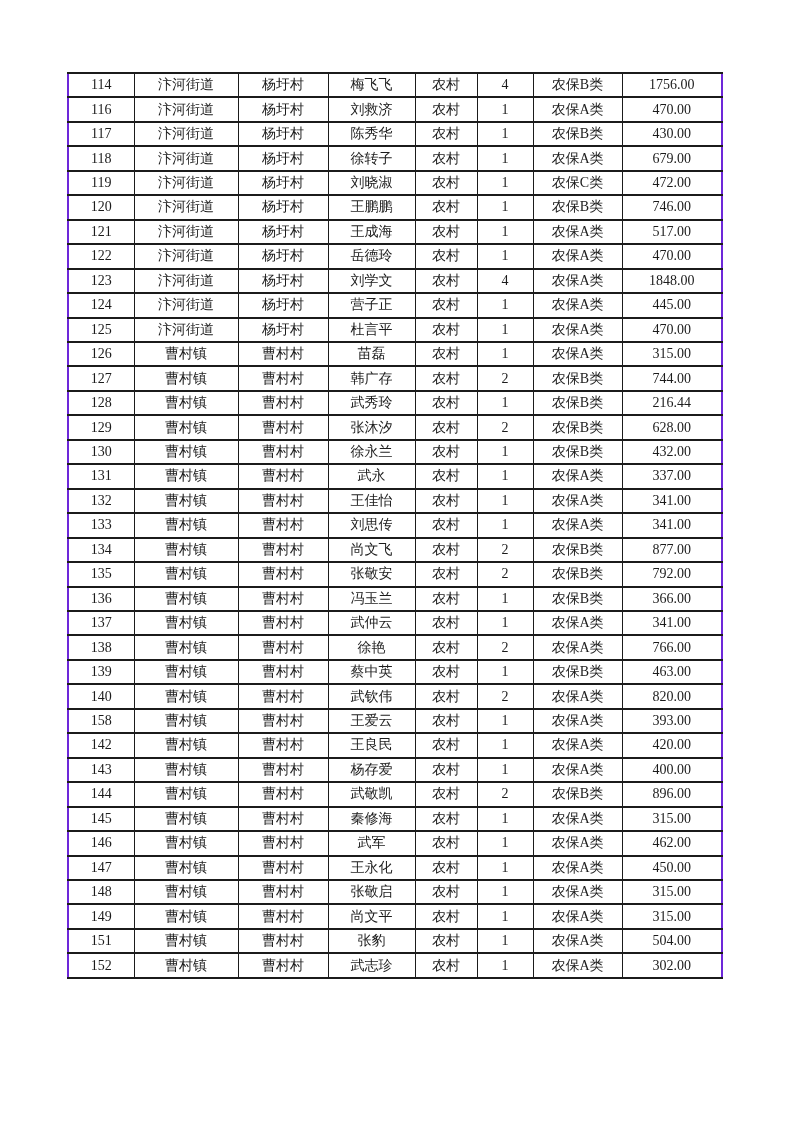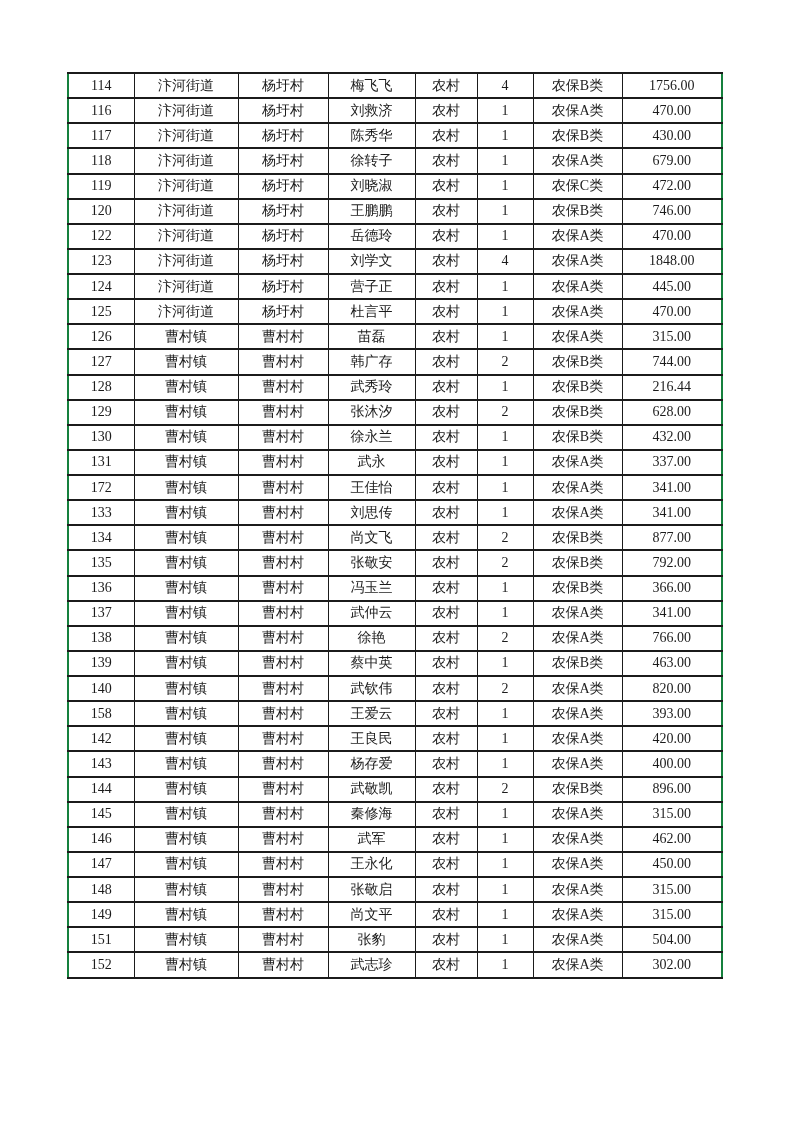--- a/index.html
+++ b/index.html
@@ -19,21 +19,21 @@
     background: #ffffff;
   }
   table.doc-table {
     position: absolute;
     left: 67px;
     top: 72px;
     width: 654px;
     height: 907px;
     border-collapse: collapse;
     table-layout: fixed;
-    border: 2px solid #15803d;
+    border: 2px solid #6d28d9;
   }
   table.doc-table td {
     border: 1px solid #1b1b1b;
     border-top-width: 2px;
     border-bottom-width: 2px;
     text-align: center;
     vertical-align: middle;
     font-size: 14px;
     color: #1b1b1b;
     padding: 0;
@@ -112,20 +112,30 @@
           <td>120</td>
           <td>汴河街道</td>
           <td>杨圩村</td>
           <td>王鹏鹏</td>
           <td>农村</td>
           <td>1</td>
           <td>农保B类</td>
           <td>746.00</td>
         </tr>
         <tr>
+          <td>121</td>
+          <td>汴河街道</td>
+          <td>杨圩村</td>
+          <td>王成海</td>
+          <td>农村</td>
+          <td>1</td>
+          <td>农保A类</td>
+          <td>517.00</td>
+        </tr>
+        <tr>
           <td>122</td>
           <td>汴河街道</td>
           <td>杨圩村</td>
           <td>岳德玲</td>
           <td>农村</td>
           <td>1</td>
           <td>农保A类</td>
           <td>470.00</td>
         </tr>
         <tr>
@@ -212,21 +222,21 @@
           <td>131</td>
           <td>曹村镇</td>
           <td>曹村村</td>
           <td>武永</td>
           <td>农村</td>
           <td>1</td>
           <td>农保A类</td>
           <td>337.00</td>
         </tr>
         <tr>
-          <td>172</td>
+          <td>132</td>
           <td>曹村镇</td>
           <td>曹村村</td>
           <td>王佳怡</td>
           <td>农村</td>
           <td>1</td>
           <td>农保A类</td>
           <td>341.00</td>
         </tr>
         <tr>
           <td>133</td>

